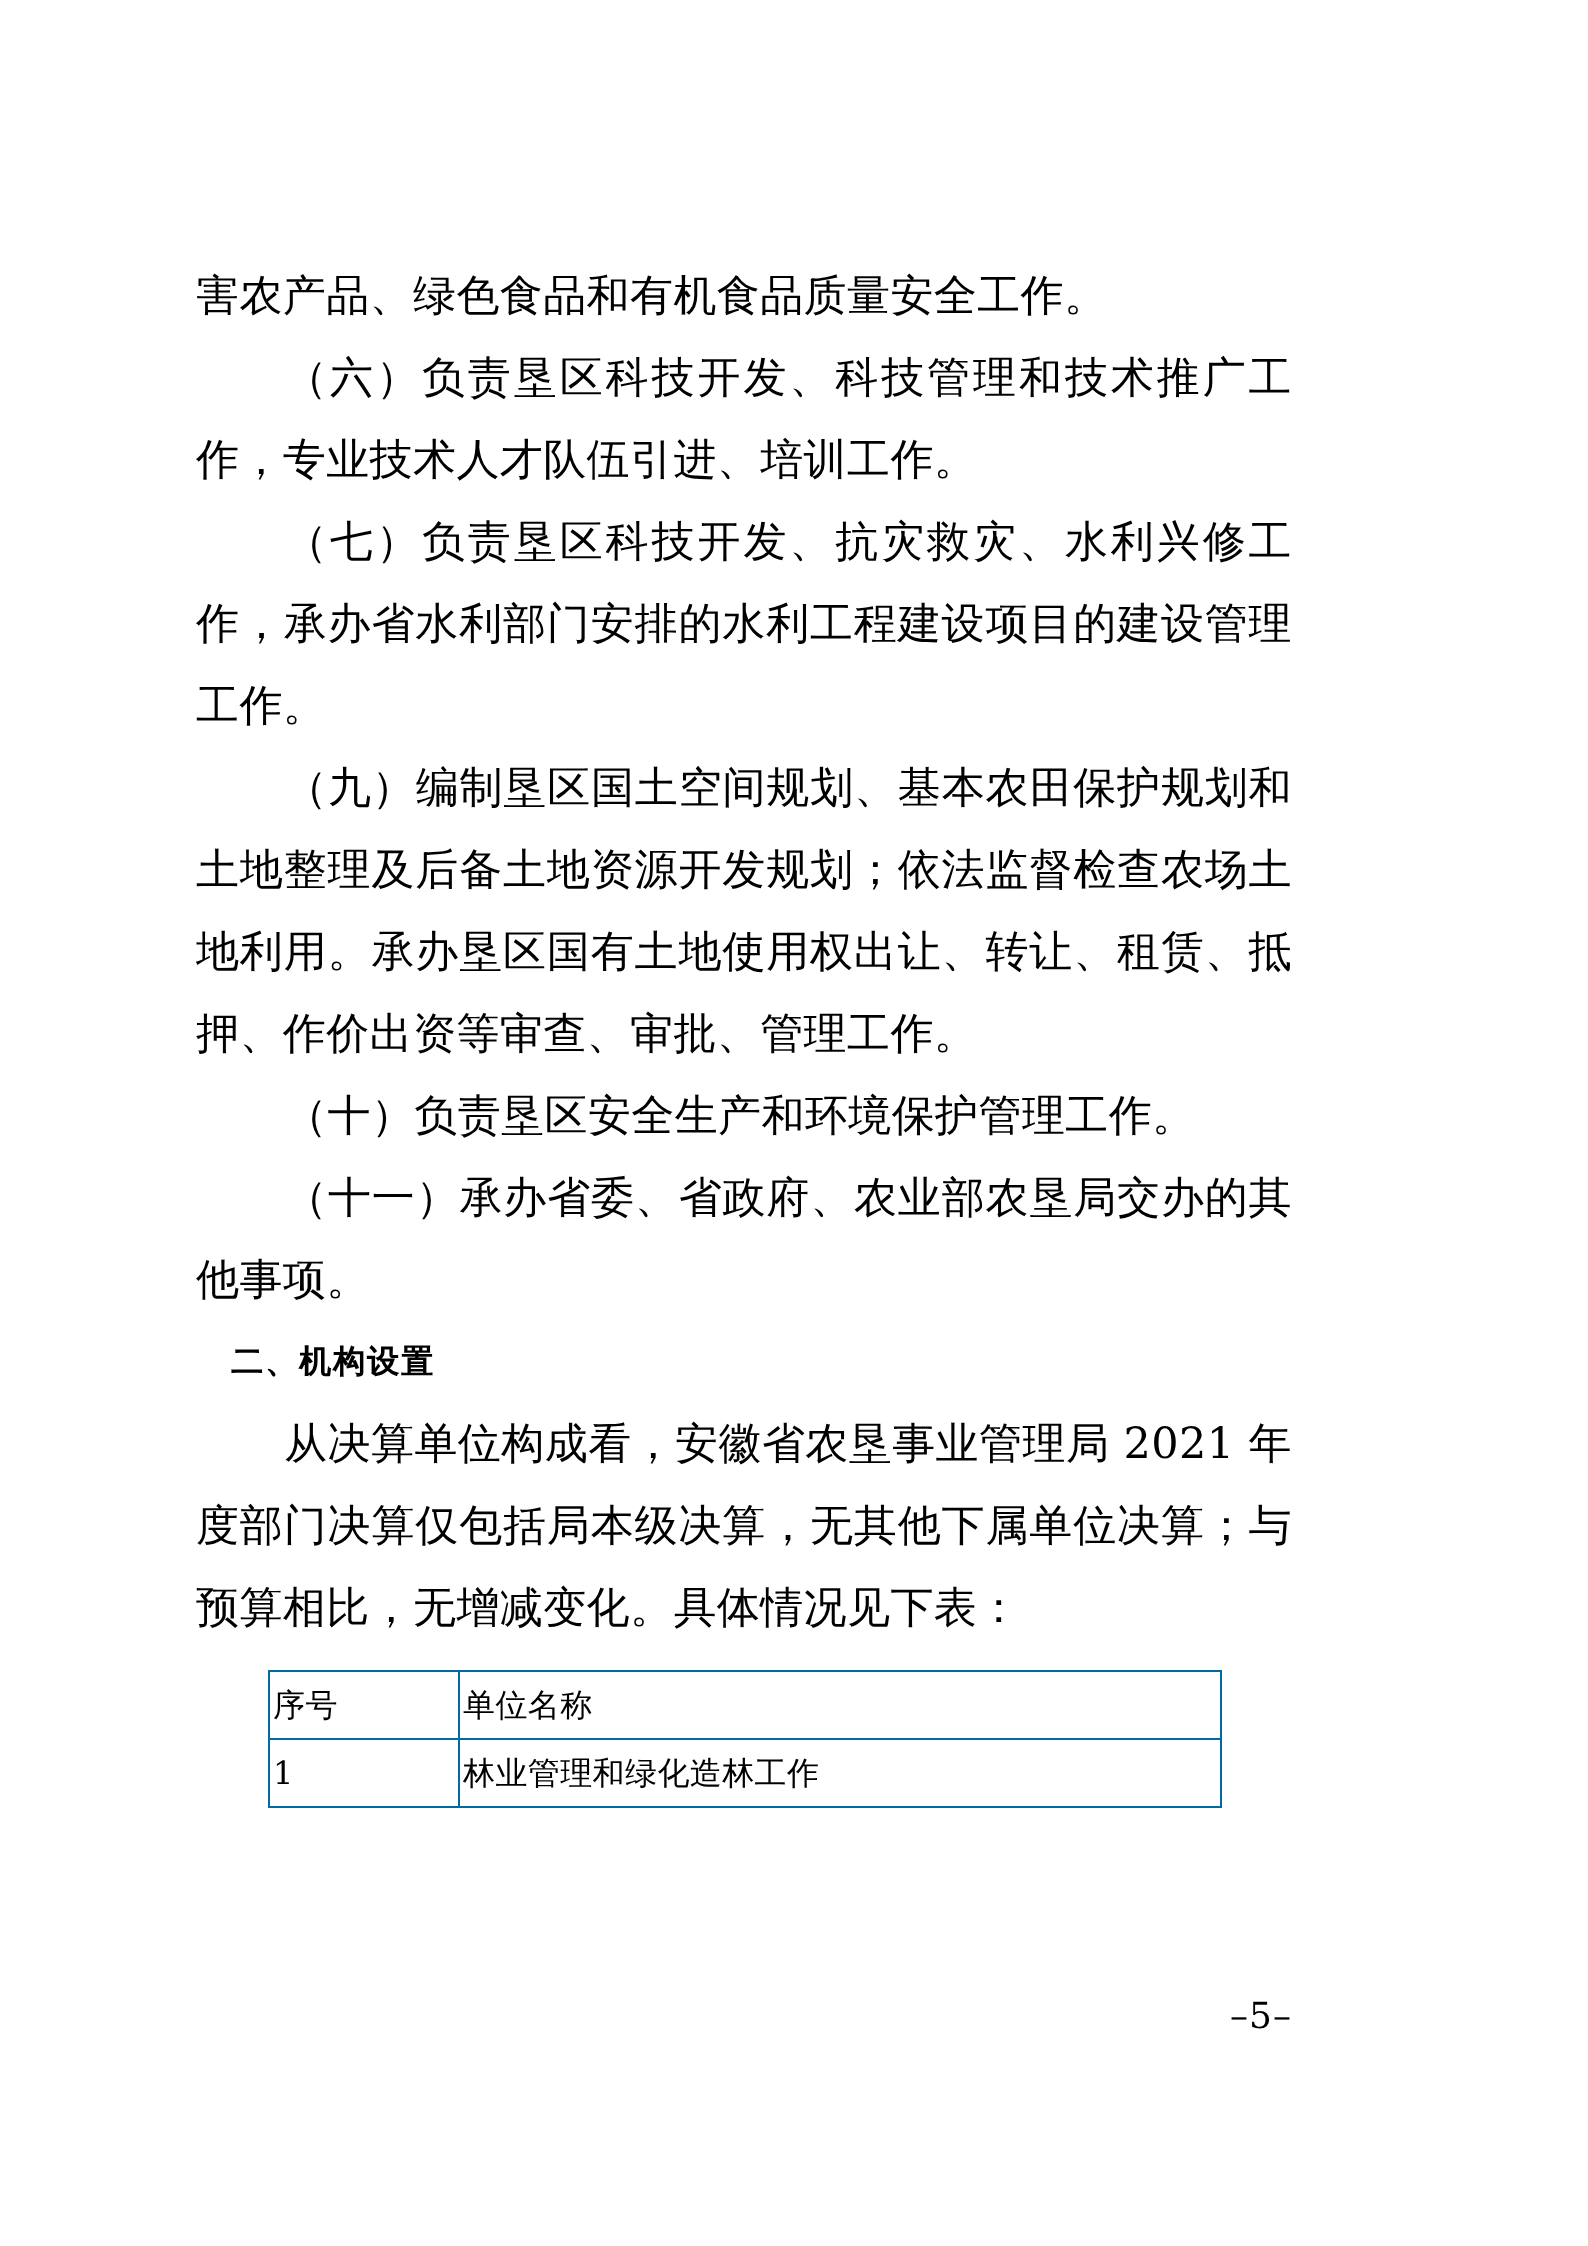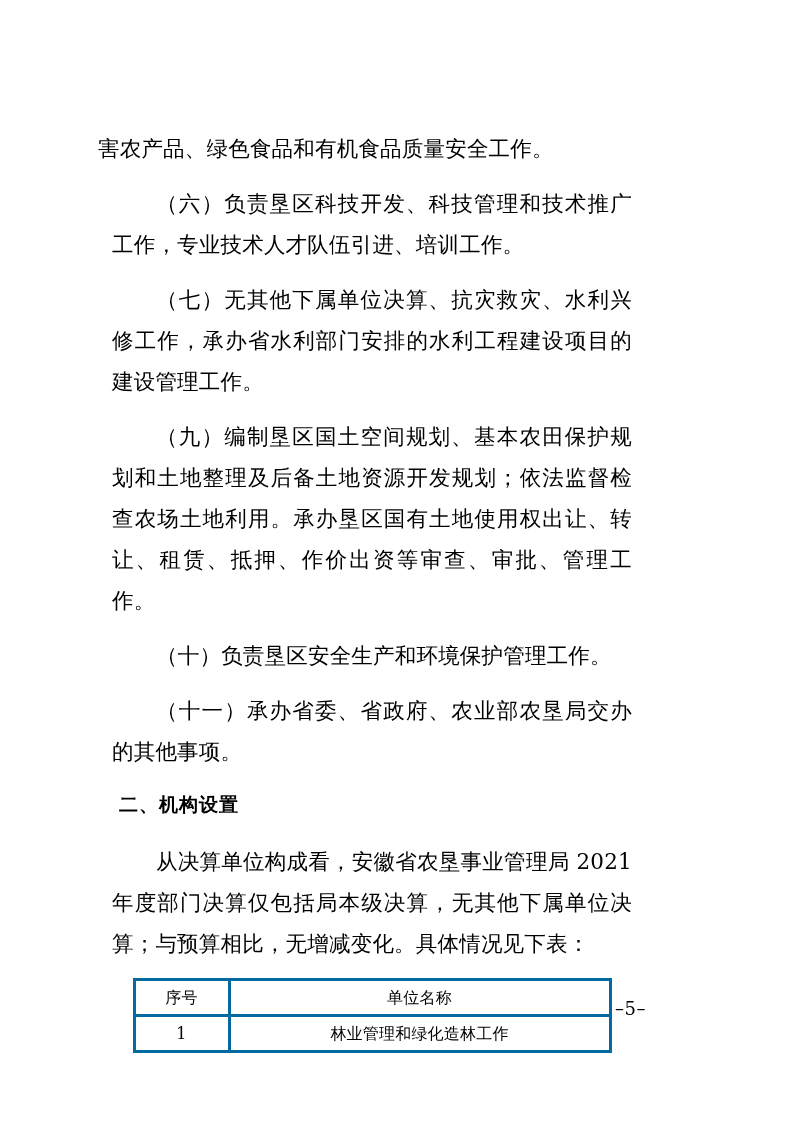--- a/index.html
+++ b/index.html
@@ -28,44 +28,43 @@
     font-size: 21.5px;
     line-height: 41px;
     text-align: justify;
     letter-spacing: 0.2px;
   }
   .para {
     margin: 0;
     text-indent: 0;
   }
   .para-indent {
-    margin: 14px;
+    margin: 0;
     text-indent: 2.05em;
   }
   .section-head {
     margin: 0;
     text-indent: 1.1em;
     font-weight: bold;
-    font-family: Liberation Mono, monospace;
-    font-size: 19px;
+    font-family: Liberation Sans, sans-serif;
+    font-size: 16px;
     letter-spacing: 1px;
   }
   .table-wrap {
     margin-top: 10px;
     display: flex;
     justify-content: center;
   }
   table.unit-table {
     border-collapse: collapse;
     width: 476px;
     table-layout: fixed;
   }
   table.unit-table td, table.unit-table th {
-    border: 3px solid #0369a1;
-    text-align: center;
+    border: 1px solid #0369a1;
     vertical-align: middle;
     font-size: 16px;
     font-weight: normal;
     font-family: "DejaVu Serif", "Liberation Serif", serif;
     padding: 4px 2px;
     height: 25px;
     line-height: 20px;
   }
   table.unit-table col.c1 { width: 95px; }
   table.unit-table col.c2 { width: 381px; }
@@ -84,21 +83,21 @@
 </head>
 <body>
 
 <div class="page">
   <div class="doc-body">
 
     <p class="para">害农产品、绿色食品和有机食品质量安全工作。</p>
 
     <p class="para-indent">（六）负责垦区科技开发、科技管理和技术推广工作，专业技术人才队伍引进、培训工作。</p>
 
-    <p class="para-indent">（七）无其他下属单位决算、抗灾救灾、水利兴修工作，承办省水利部门安排的水利工程建设项目的建设管理工作。</p>
+    <p class="para-indent">（七）负责垦区科技开发、抗灾救灾、水利兴修工作，承办省水利部门安排的水利工程建设项目的建设管理工作。</p>
 
 
     <p class="para-indent">（九）编制垦区国土空间规划、基本农田保护规划和土地整理及后备土地资源开发规划；依法监督检查农场土地利用。承办垦区国有土地使用权出让、转让、租赁、抵押、作价出资等审查、审批、管理工作。</p>
 
     <p class="para-indent">（十）负责垦区安全生产和环境保护管理工作。</p>
 
     <p class="para-indent">（十一）承办省委、省政府、农业部农垦局交办的其他事项。</p>
 
     <p class="section-head">二、机构设置</p>
 

